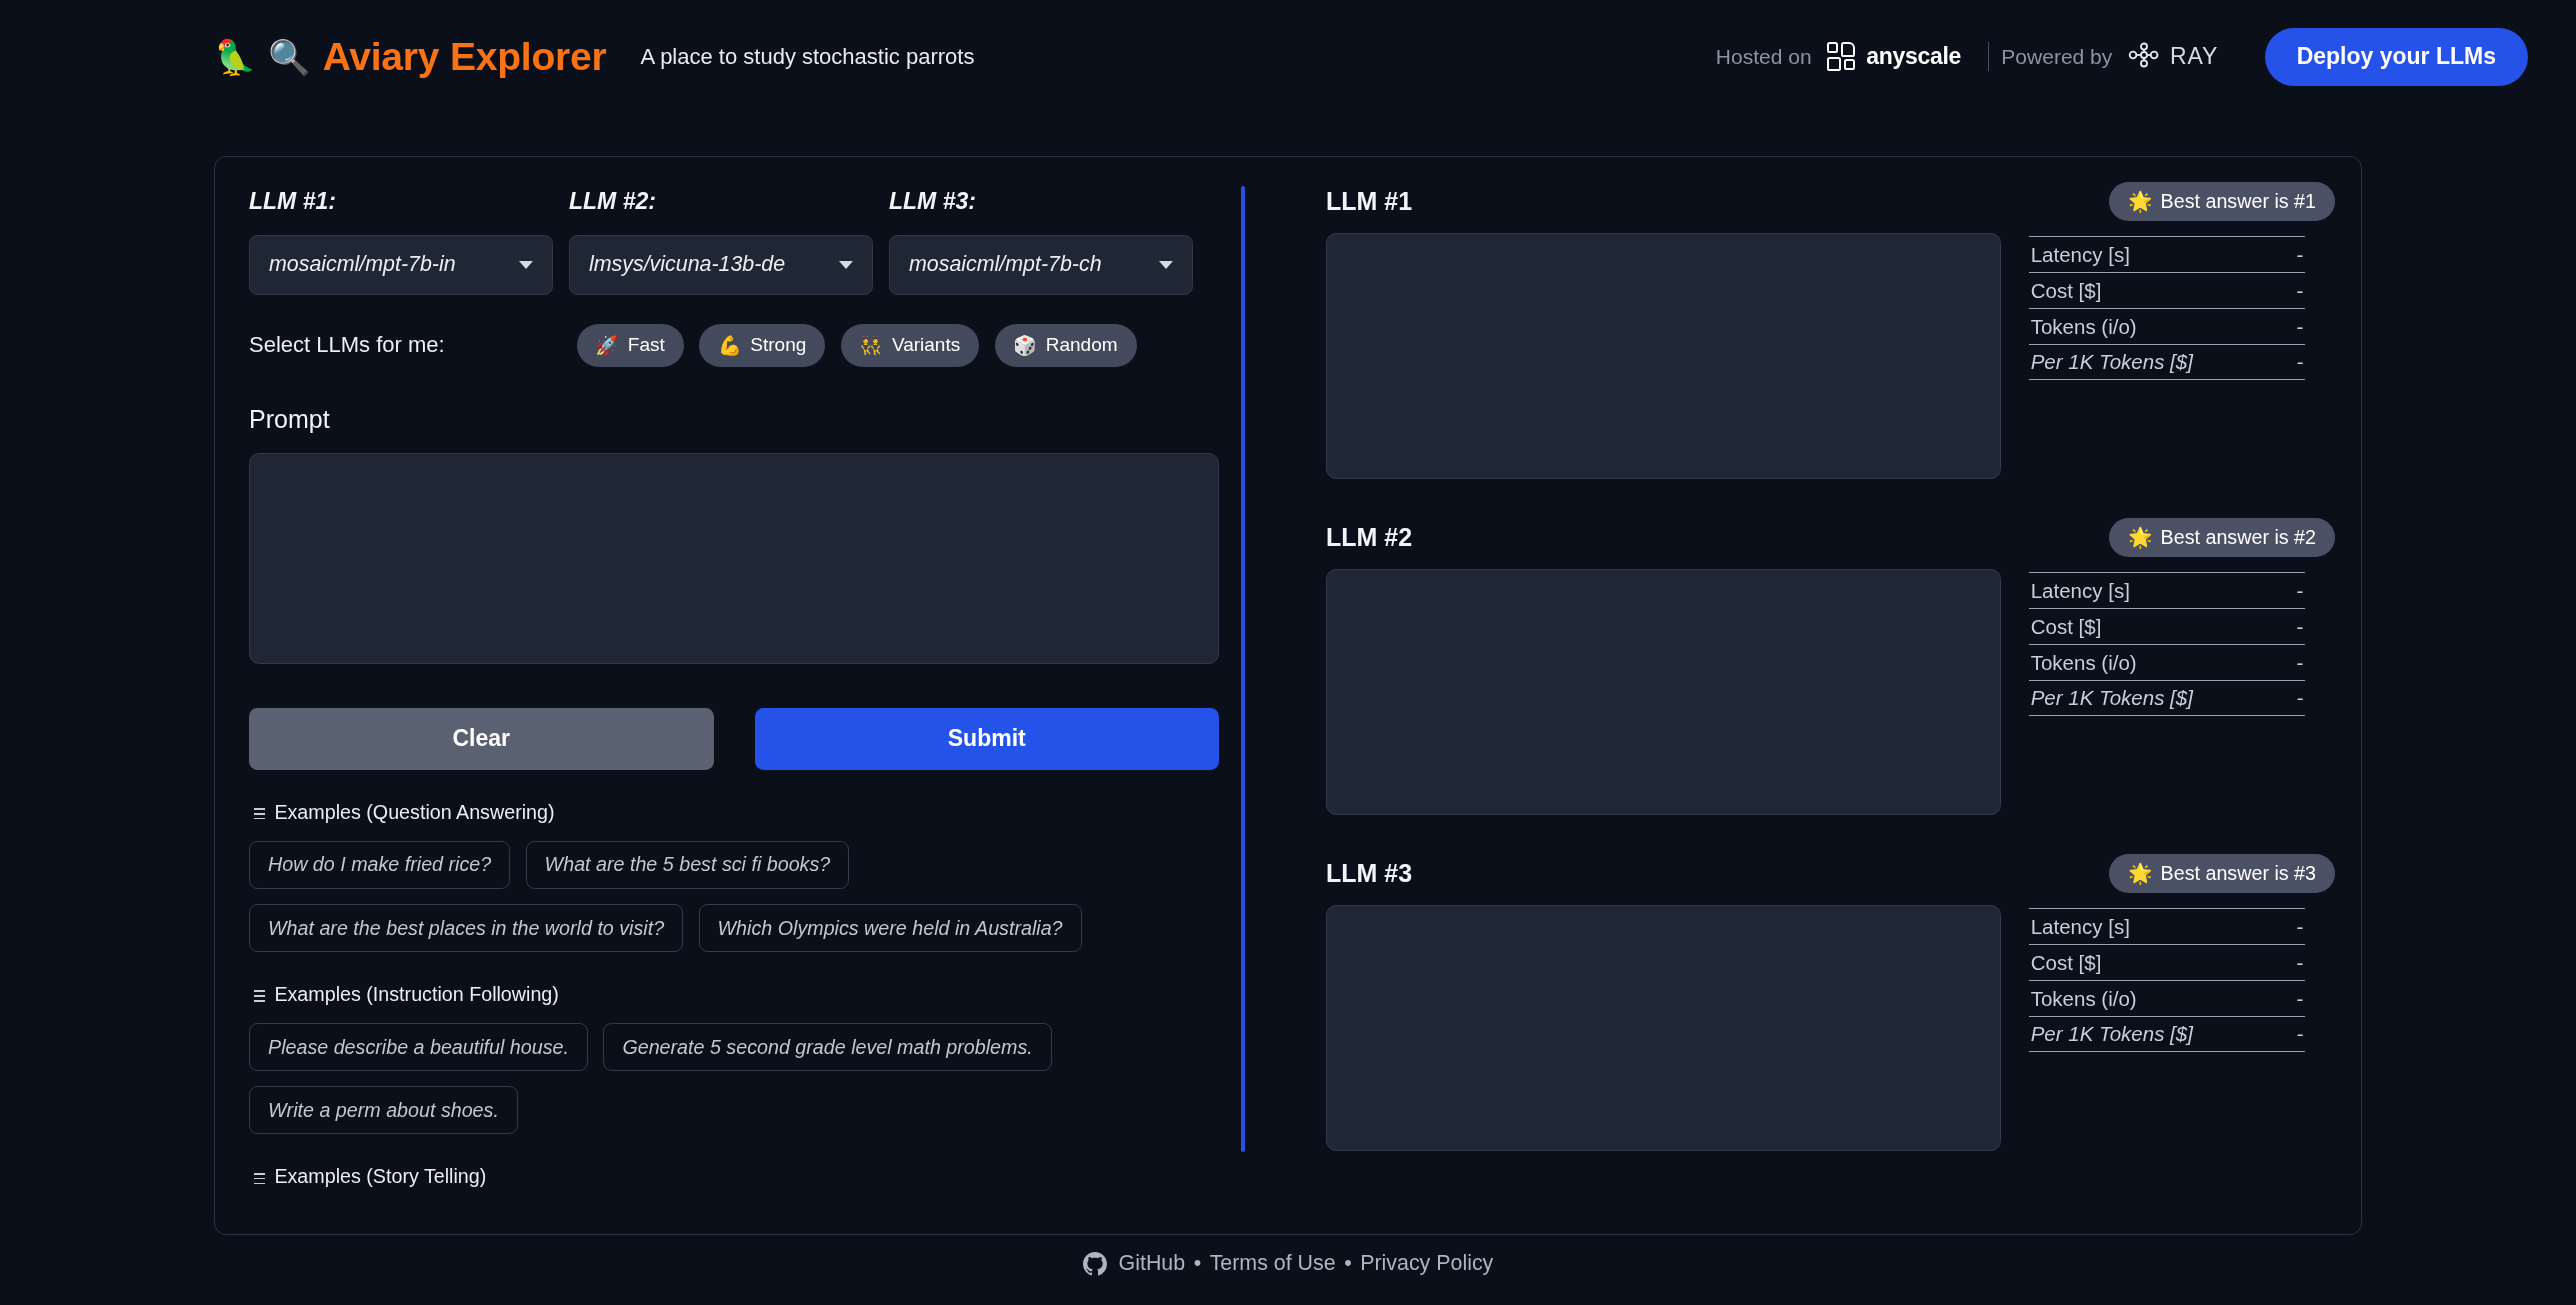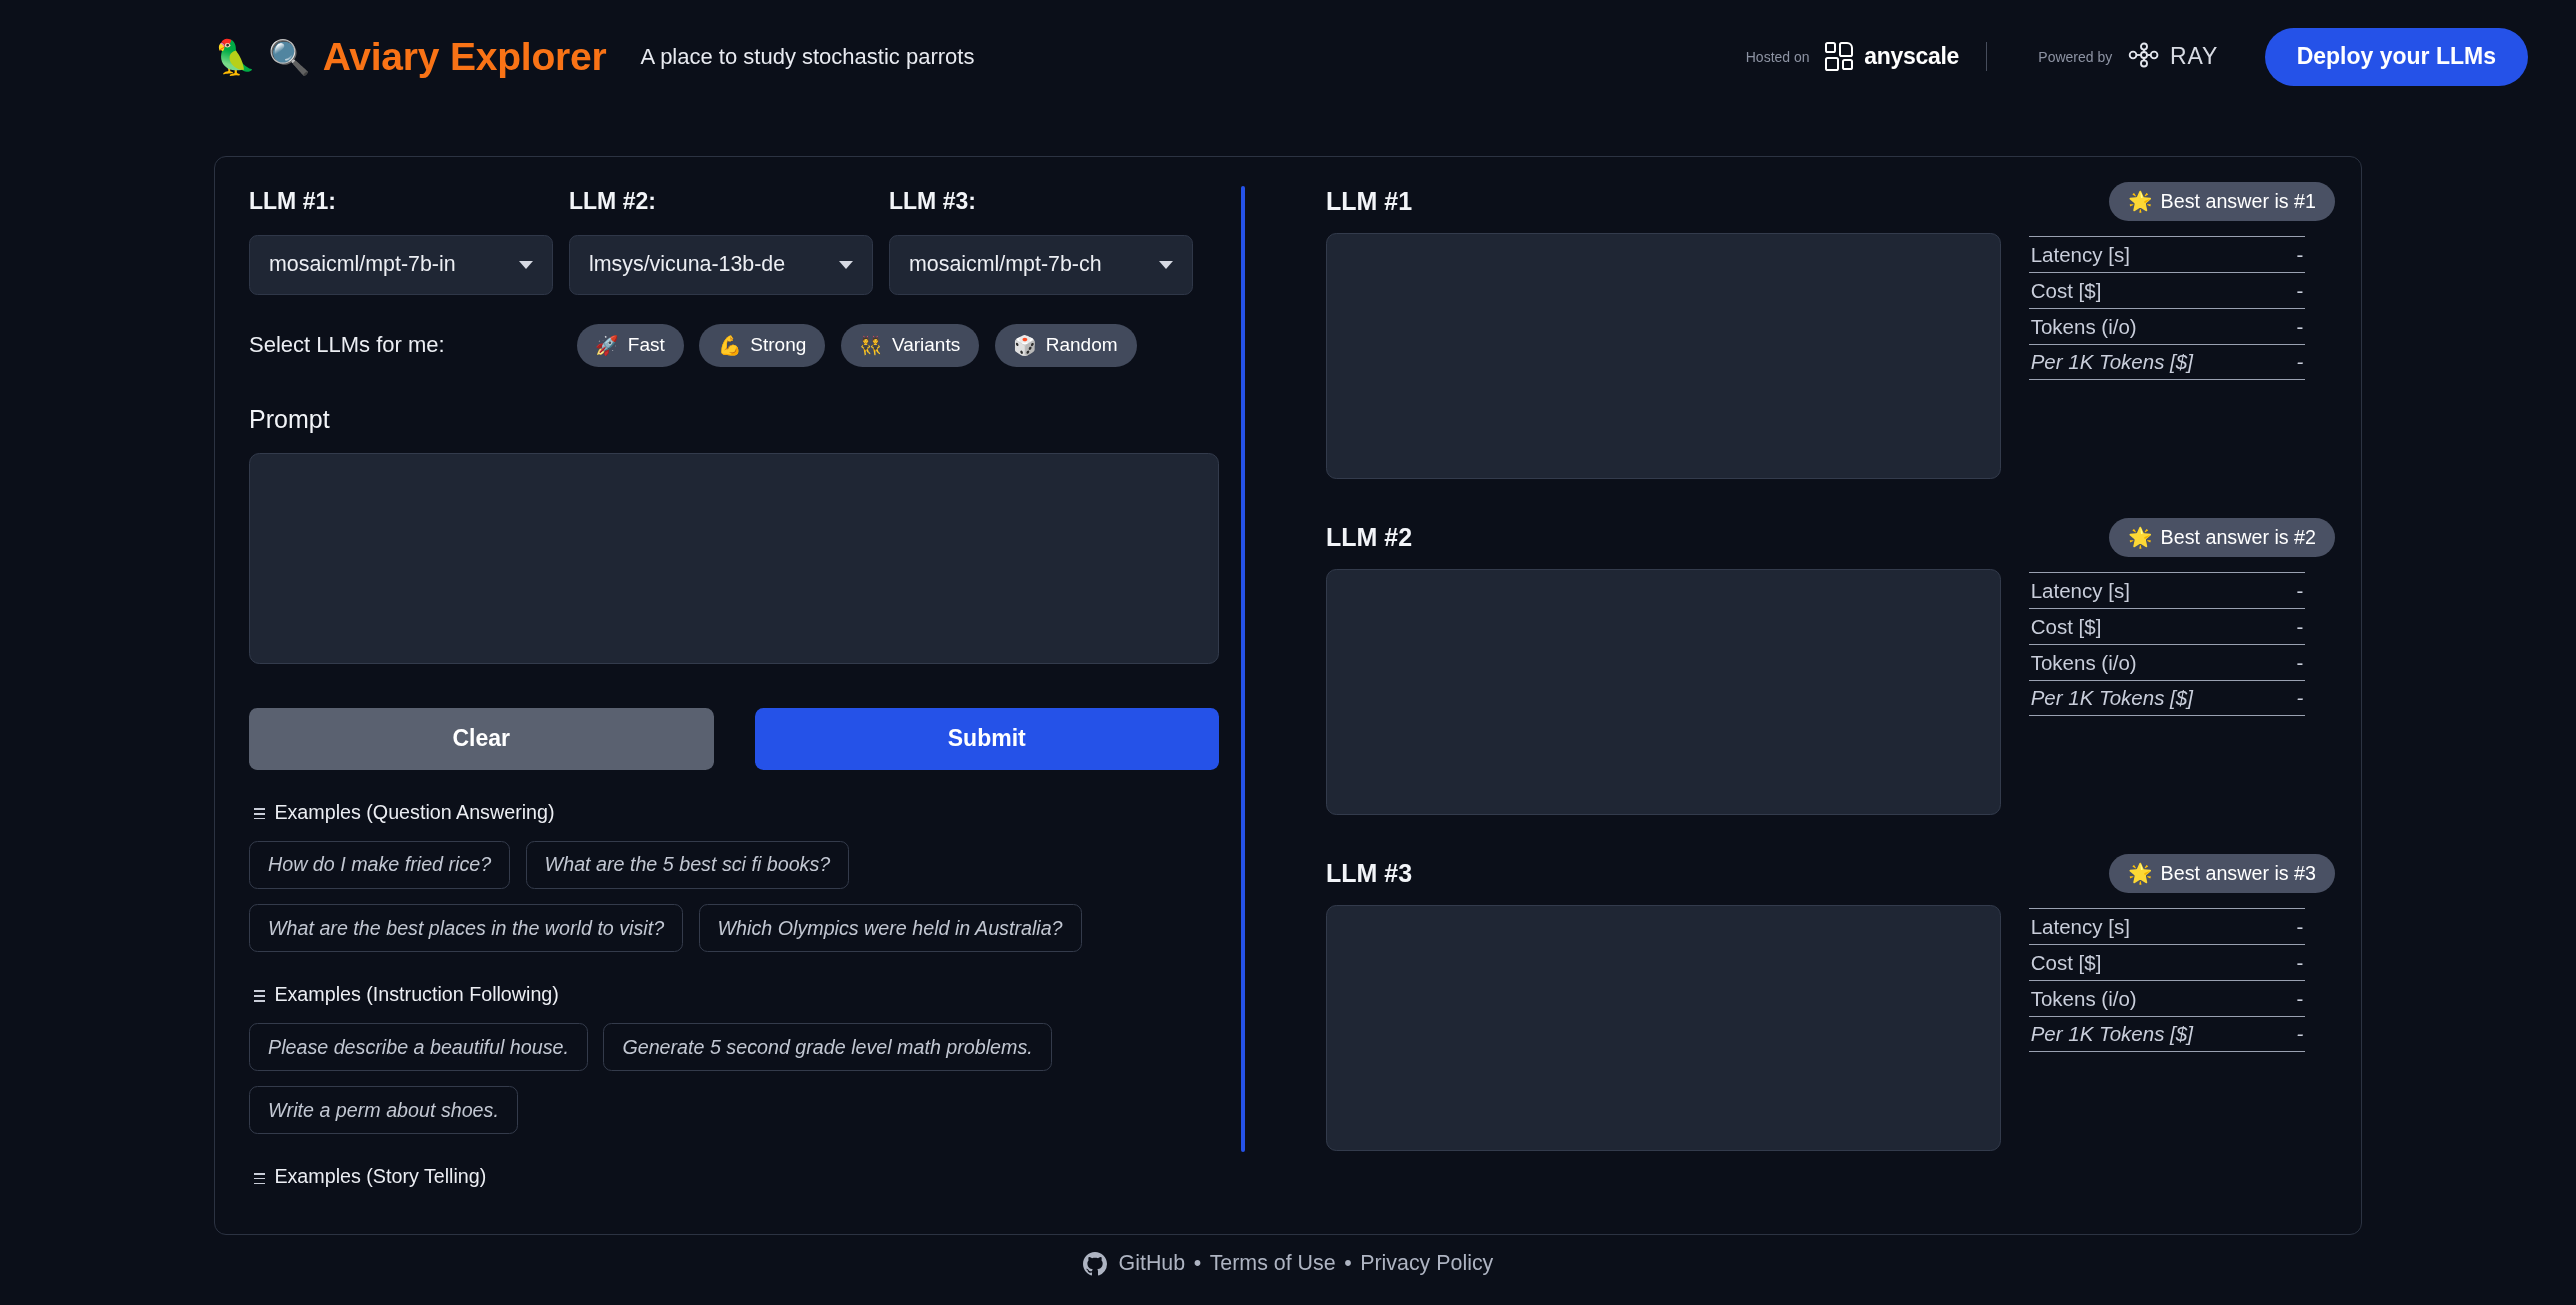--- a/index.html
+++ b/index.html
@@ -52,24 +52,23 @@
     white-space: nowrap;
   }
 
   .header-right {
     margin-left: auto;
     display: flex;
     align-items: center;
     gap: 0;
   }
   .hosted-label, .powered-label {
-    font-size: 14px;
+    font-size: 21px;
     color: #8d93a3;
     white-space: nowrap;
-    margin-left: 39px;
   }
   .anyscale-wrap, .ray-wrap {
     display: flex;
     align-items: center;
     gap: 10.3px;
     margin: 0 15.4px;
   }
   .anyscale-name {
     font-size: 23px;
     font-weight: bold;
@@ -158,20 +157,21 @@
   
   .left-pane {
     position: absolute;
     left: 249px; top: 188px;
     width: 970px;
   }
 
   .llm-selectors {
     display: flex;
     gap: 16px;
+    font-style: italic;
   }
   .llm-col { width: 304px; }
   .llm-col-label {
     font-size: 23px;
     font-weight: bold;
     color: #f2f4f8;
     margin-bottom: 19.7px;
     white-space: nowrap;
   }
   .select-box {

